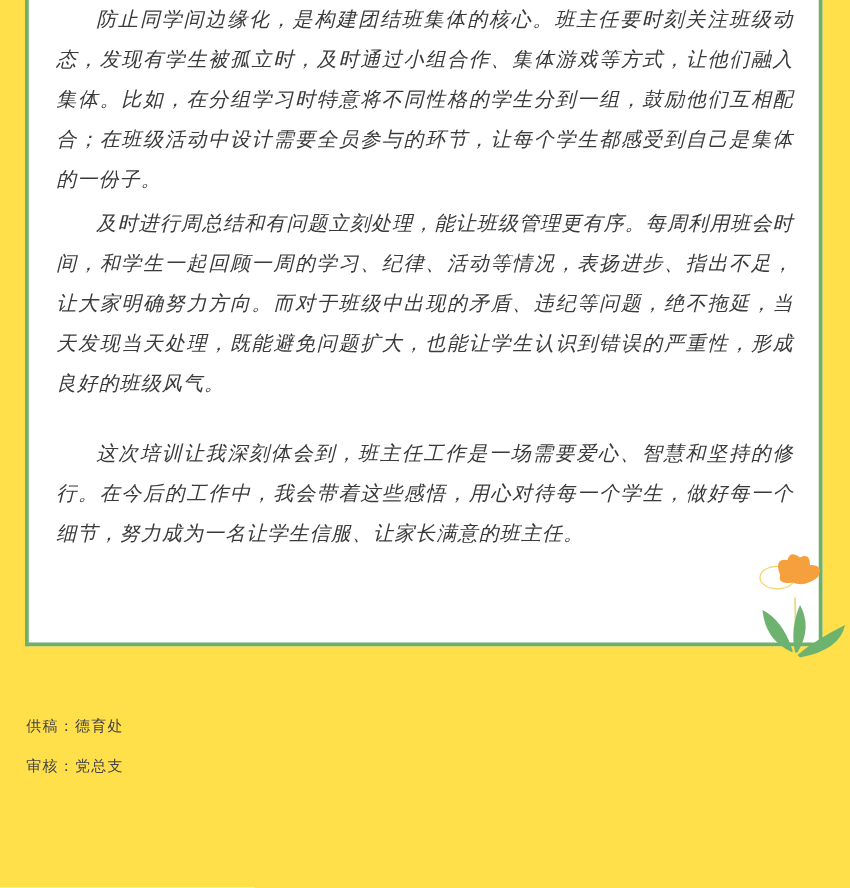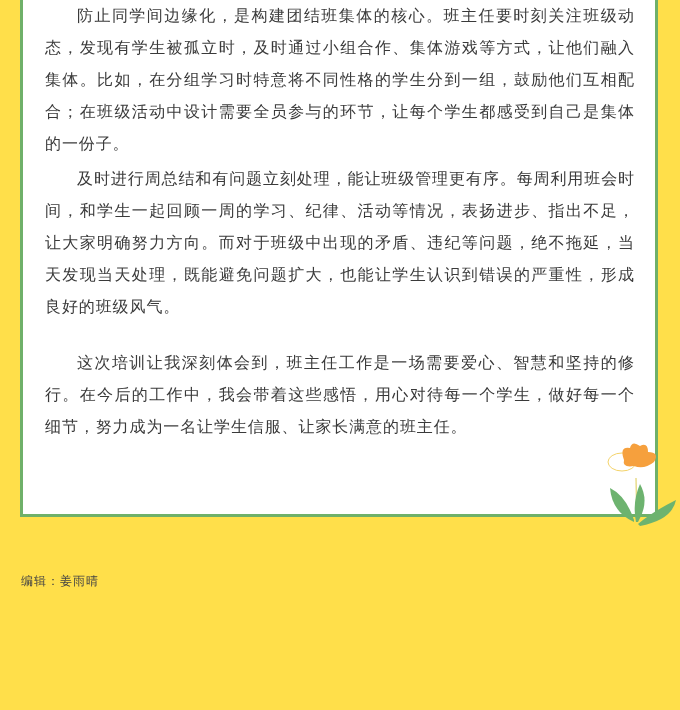--- a/index.html
+++ b/index.html
@@ -24,20 +24,21 @@
     left: 22px; top: 0; width: 590px;
   }
   .para {
     margin: 0;
     font-size: 16px;
     line-height: 32px;
     color: #3a3a3a;
     text-indent: 2em;
     text-align: justify;
     letter-spacing: 0.9px;
+    font-style: italic;
   }
   .p1 { position: absolute; top: 4px; }
   .p2 { position: absolute; top: 167px; }
   .p3 { position: absolute; top: 319px; margin-top: 32px; }
   .flower {
     position: absolute;
     left: 604px; top: 440px;
     width: 80px; height: 90px;
   }
   .credits {
@@ -66,15 +67,18 @@
   <path d="M32 38 L33 80" stroke="#e8dc8a" stroke-width="1.5" fill="none"></path>
   <ellipse cx="18" cy="22" rx="14" ry="9" fill="none" stroke="#f4d36a" stroke-width="1"></ellipse>
   <path d="M20 20 Q15 6 26 8 Q28 0 36 6 Q44 2 44 12 Q56 12 50 22 Q40 30 30 26 Q18 28 20 20Z" fill="#f6a03d"></path>
   <path d="M30 82 Q8 72 6 48 Q22 56 30 80Z" fill="#6db36f"></path>
   <path d="M32 82 Q28 62 36 44 Q46 62 34 82Z" fill="#6db36f"></path>
   <path d="M34 84 Q48 72 72 60 Q68 80 36 86Z" fill="#6db36f"></path>
 </svg>
 
 <div class="credits">
   <div class="credit-line">
-    <span>编辑：</span><span>姜雨晴</span>
+    <span>供稿：</span><span>德育处</span>
+  </div>
+  <div class="credit-line">
+    <span>审核：</span><span>党总支</span>
   </div>
 </div>
 
 </body></html>

